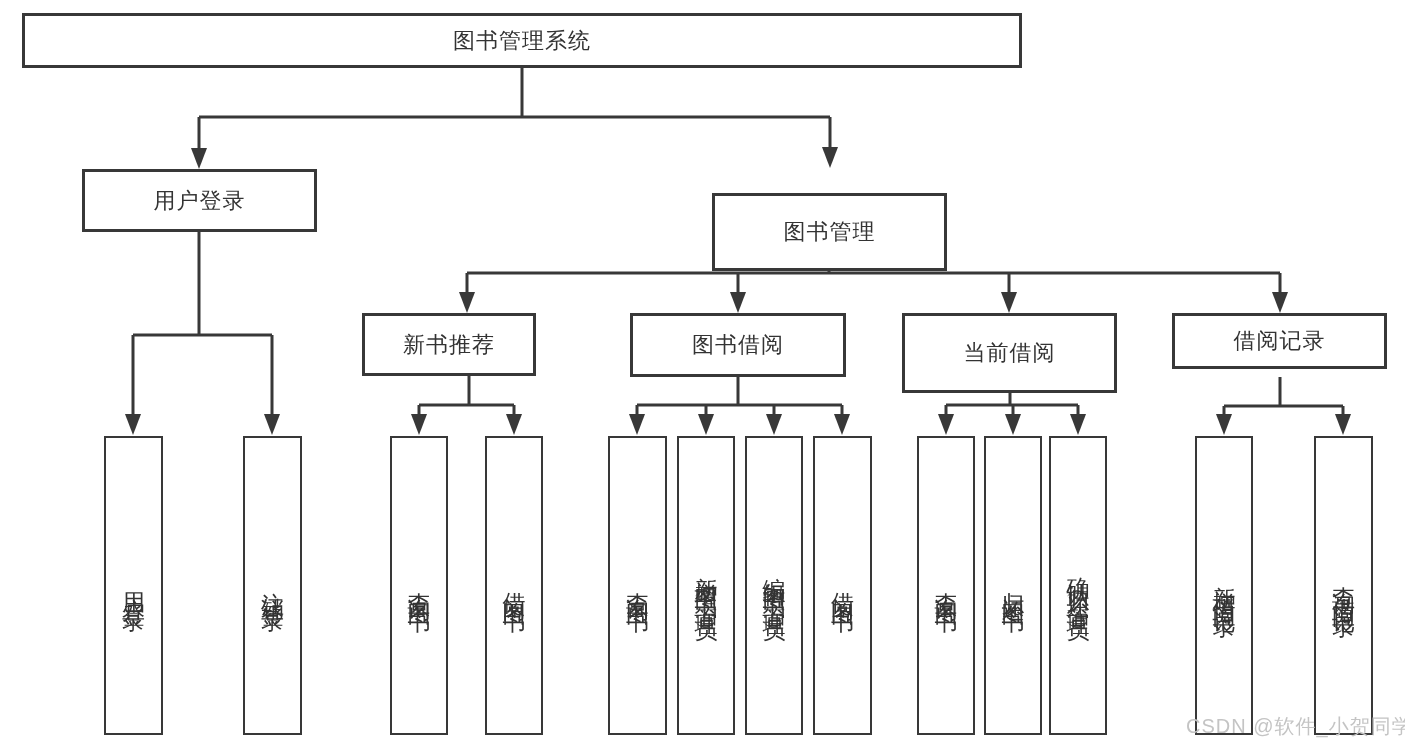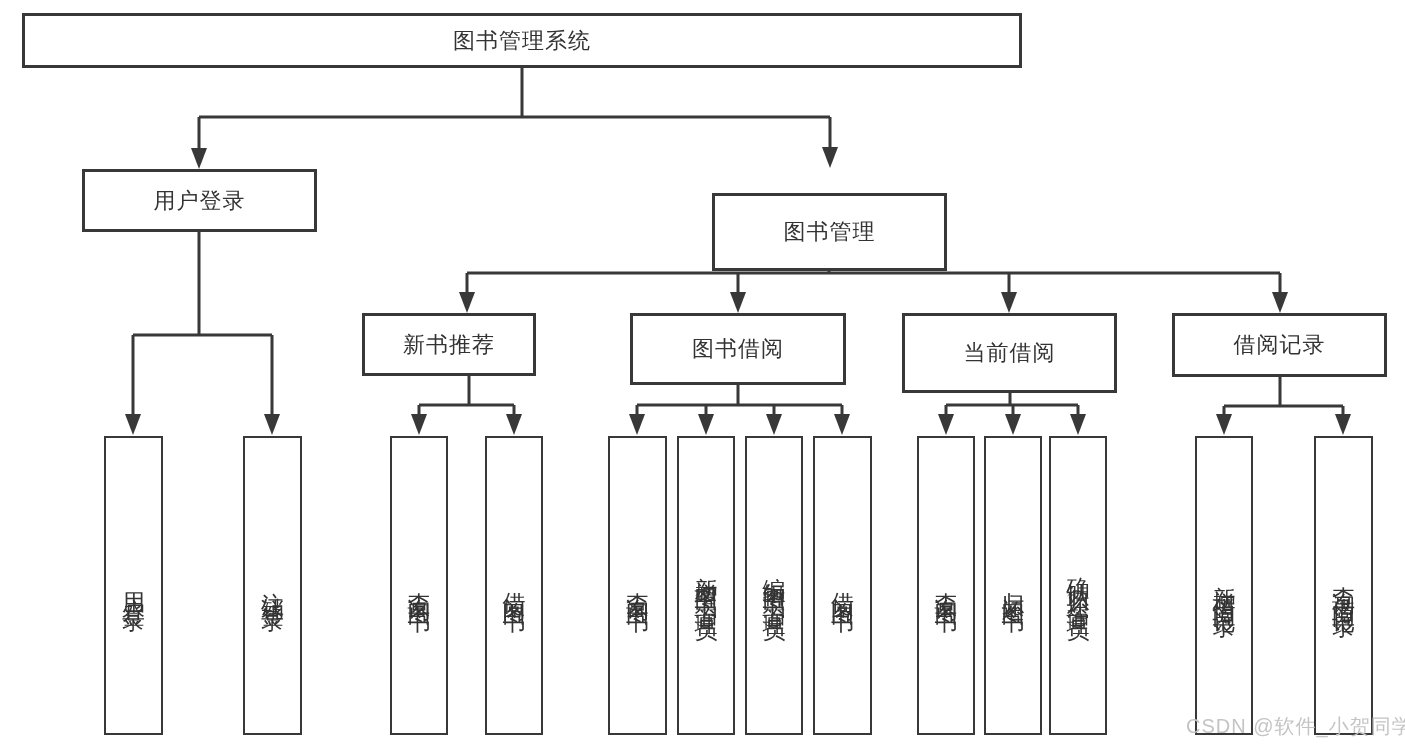--- a/index.html
+++ b/index.html
@@ -37,23 +37,23 @@
     font-size: 23px;
     letter-spacing: 6px;
     white-space: normal;
     line-height: 1;
   }
   
   .n-root { left: 22px;   top: 13px;  width: 1000px; height: 55px; }
   .n-l2a  { left: 82px;   top: 169px; width: 235px;  height: 63px; }
   .n-l2b  { left: 712px;  top: 168px; width: 235px;  height: 78px; margin-top: 25px; }
   .n-l3a  { left: 362px;  top: 313px; width: 174px;  height: 63px; }
-  .n-l3b  { left: 630px;  top: 313px; width: 216px;  height: 72px; }
+  .n-l3b  { left: 630px;  top: 313px; width: 216px;  height: 64px; }
   .n-l3c  { left: 902px;  top: 313px; width: 215px;  height: 80px; }
-  .n-l3d  { left: 1172px; top: 313px; width: 215px;  height: 64px; }
+  .n-l3d  { left: 1172px; top: 313px; width: 215px;  height: 56px; }
   .lf     { top: 436px; height: 299px; width: 59px; }
   .lf-a1  { left: 104px; }
   .lf-a2  { left: 243px; }
   .lf-b1  { left: 390px; width: 58px; }
   .lf-b2  { left: 485px; width: 58px; }
   .lf-c1  { left: 608px; }
   .lf-c2  { left: 677px; width: 58px; }
   .lf-c3  { left: 745px; width: 58px; }
   .lf-c4  { left: 813px; }
   .lf-d1  { left: 917px; width: 58px; }

